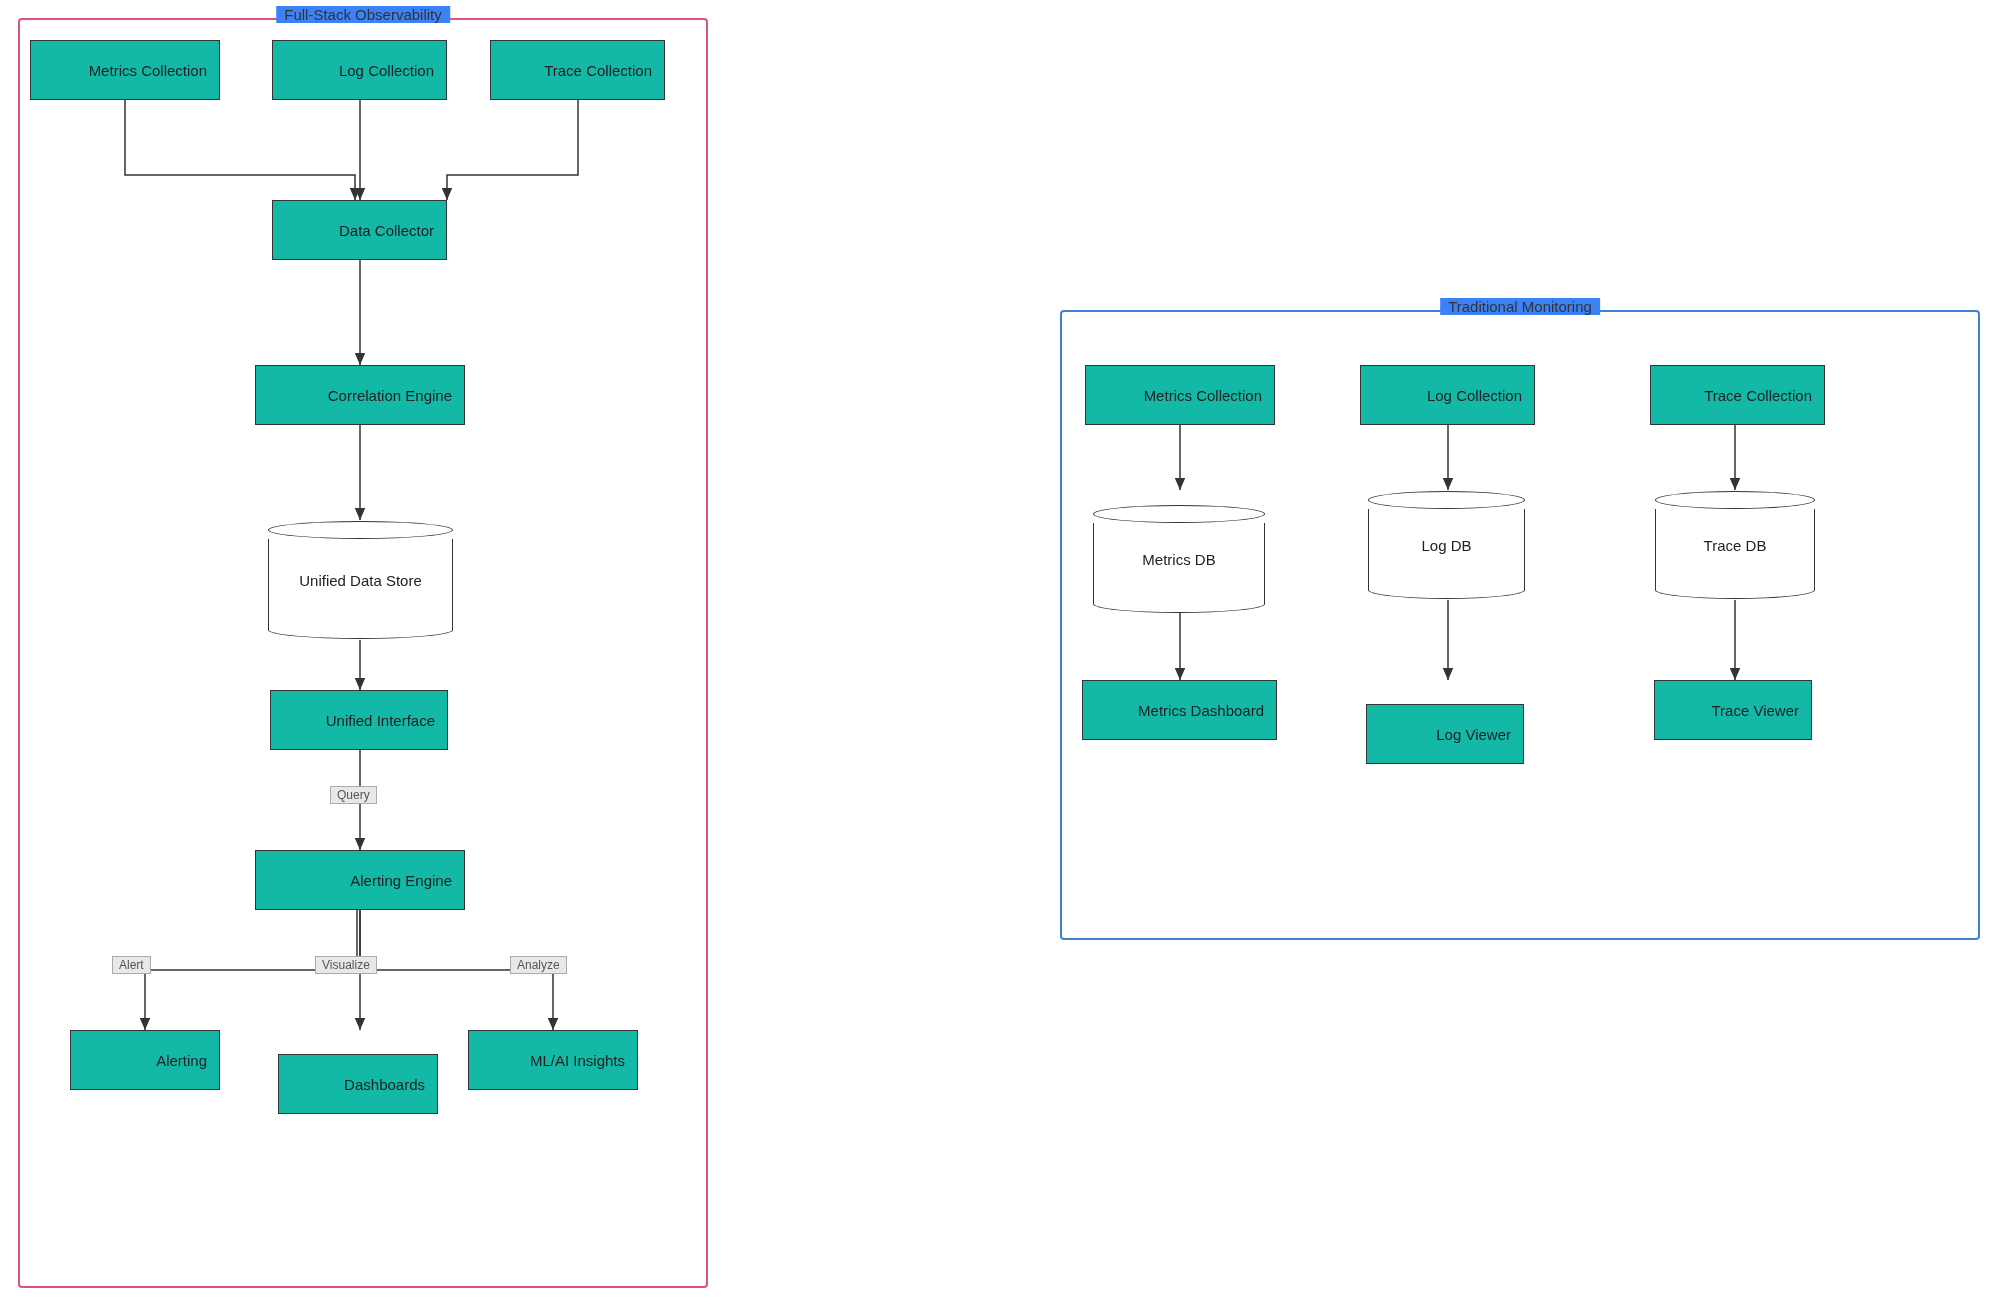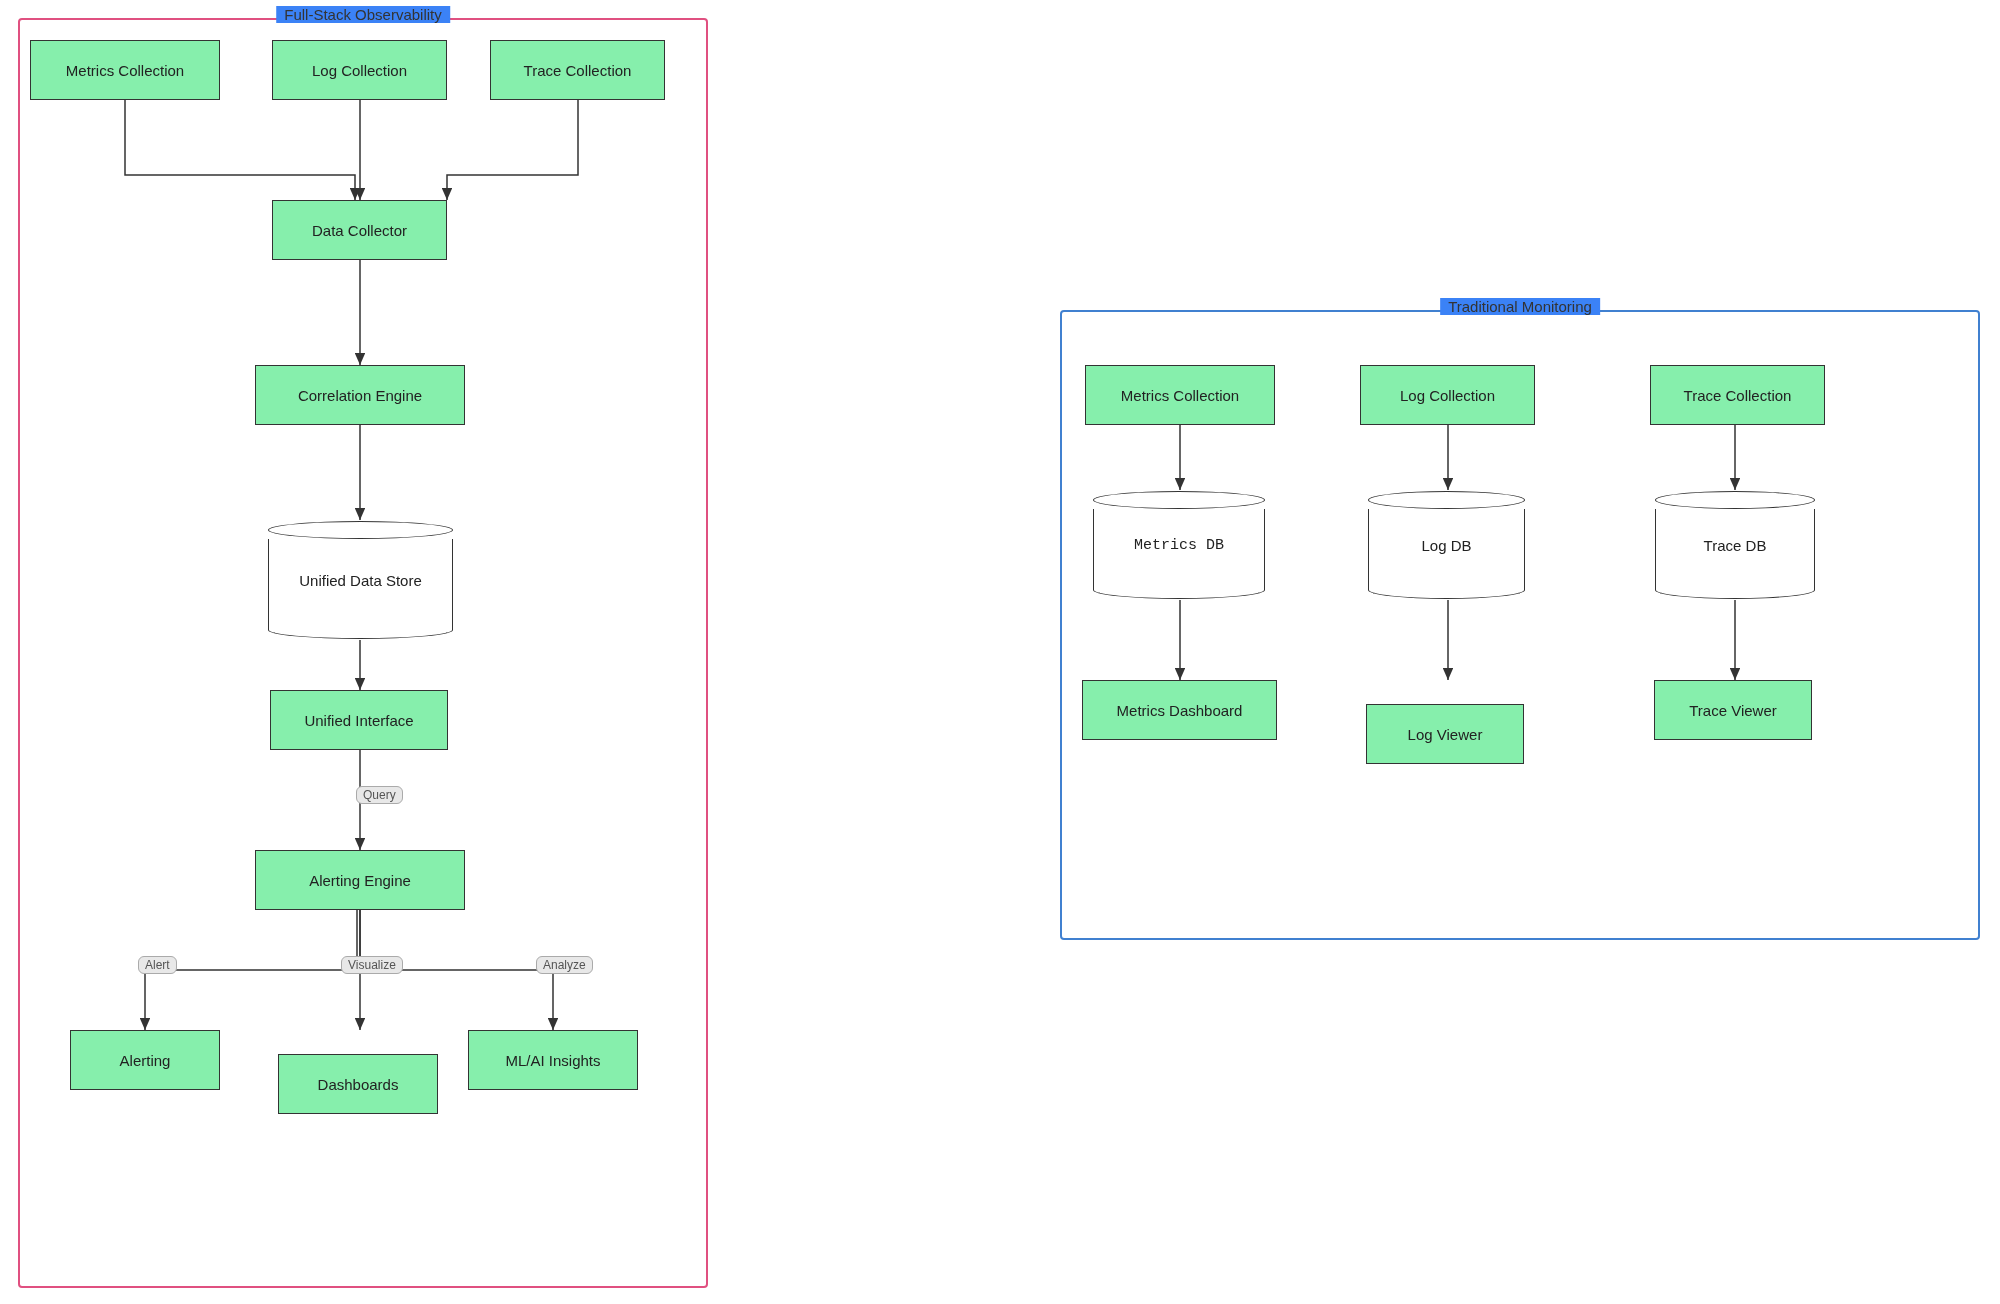--- a/index.html
+++ b/index.html
@@ -48,24 +48,24 @@
       padding: 0 8px;
       font-size: 15px;
       color: #333;
       white-space: nowrap;
     }
 
     
     .box {
       position: absolute;
       border: 1.5px solid #333;
-      background: #86efac;
+      background: #14b8a6;
       display: flex;
       align-items: center;
-      justify-content: center;
+      justify-content: flex-end;
       text-align: center;
       font-size: 15px;
       color: #222;
       padding: 8px 12px;
     }
 
     
     .cylinder {
       position: absolute;
       display: flex;
@@ -121,22 +121,21 @@
     }
 
     
     .arrow-label {
       position: absolute;
       background: #e8e8e8;
       border: 1px solid #aaa;
       padding: 1px 6px;
       font-size: 12px;
       color: #555;
-      border-radius: 6px;
-      margin-left: 26px;
+      border-radius: 0;
     }
   </style>
 </head>
 <body>
 
 <div class="diagram-container">
 
   <div class="region-full-stack">
     <span class="region-label">Full-Stack Observability</span>
   </div>
@@ -254,21 +253,21 @@
   </div>
 
   <div class="box" style="left:1360px; top:365px; width:175px; height:60px;">
     <span>Log Collection</span>
   </div>
 
   <div class="box" style="left:1650px; top:365px; width:175px; height:60px;">
     <span>Trace Collection</span>
   </div>
 
-  <div class="cylinder" style="left:1093px; top:490px; width:172px; height:110px;font-family:Liberation Mono, monospace;">
+  <div class="cylinder" style="left:1093px; top:504px; width:172px; height:110px;">
     <div class="cylinder-top" style="width:172px;"></div>
     <div class="cylinder-body" style="width:172px; height:74px; padding:0 10px;">
       <span>Metrics DB</span>
     </div>
     <div class="cylinder-bottom-cap" style="width:172px; margin-top:-2px;"></div>
   </div>
 
   <div class="cylinder" style="left:1368px; top:490px; width:157px; height:110px;">
     <div class="cylinder-top" style="width:157px;"></div>
     <div class="cylinder-body" style="width:157px; height:74px; padding:0 14px;">

